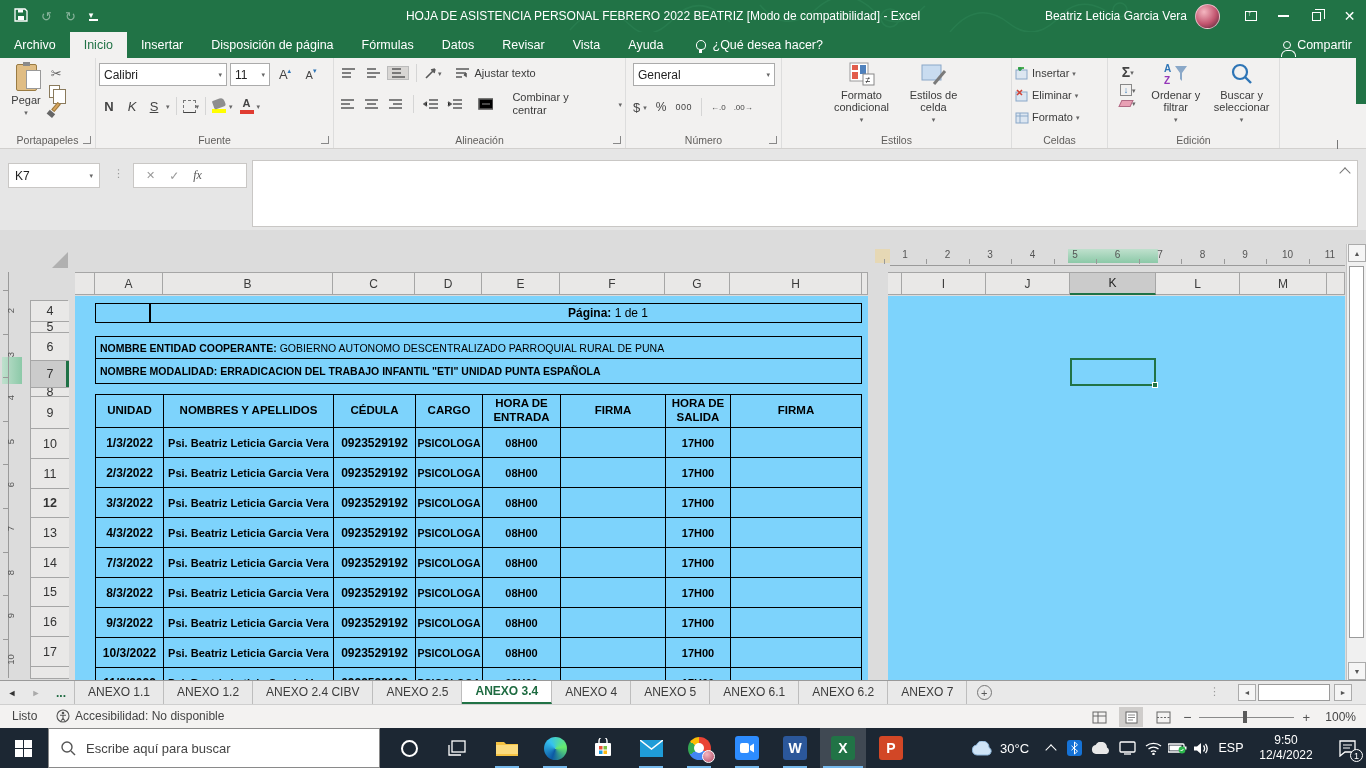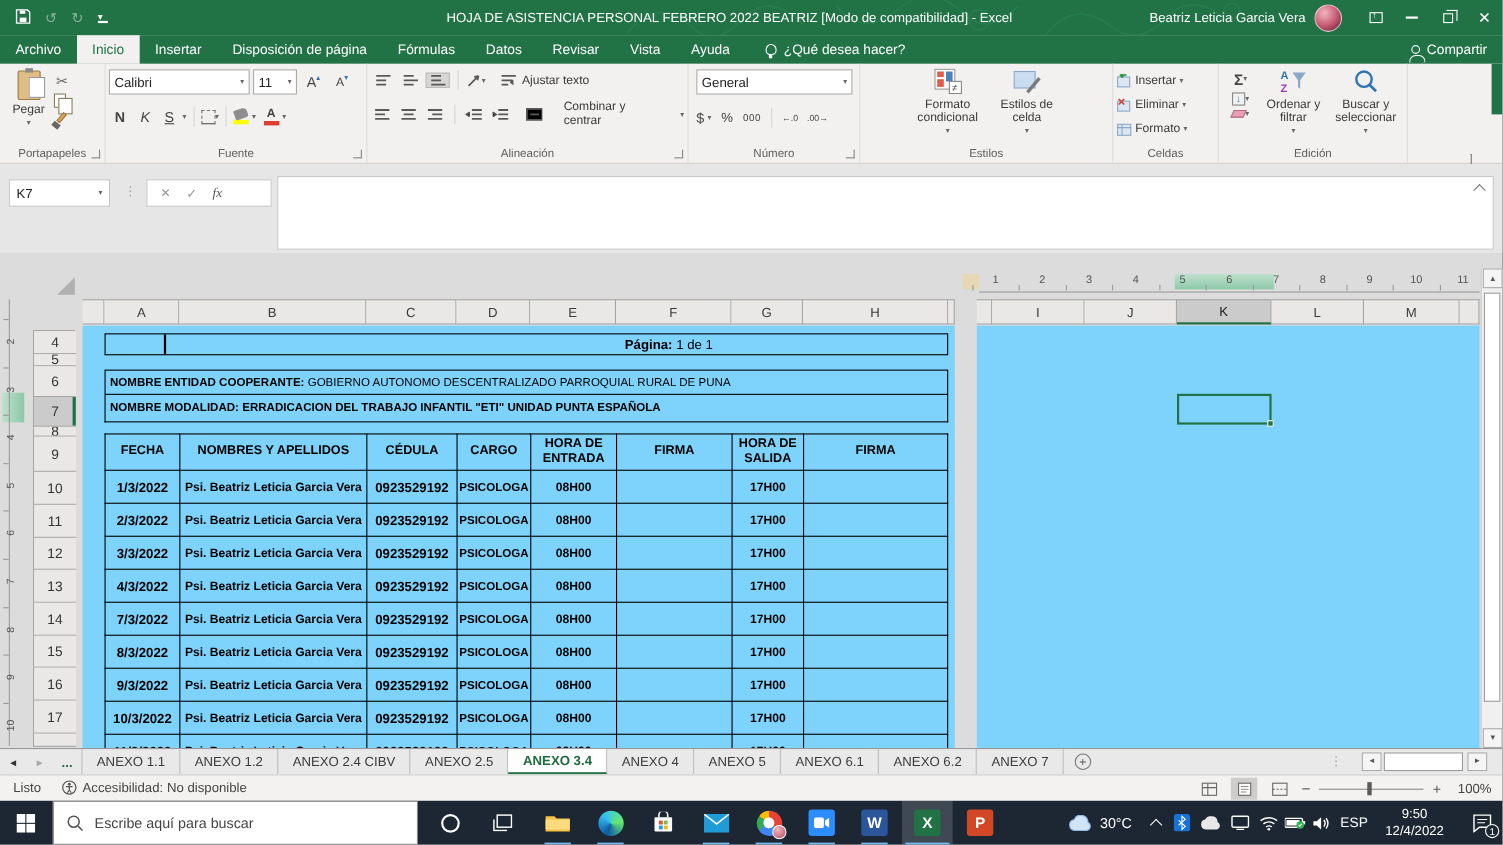--- a/index.html
+++ b/index.html
@@ -524,21 +524,21 @@
 
   <div class="abs" id="row-heads" style="left:30px;top:300px">
       <div class="rowhead" style="height: 21px;">4</div>
       <div class="rowhead" style="height: 11px;">5</div>
       <div class="rowhead" style="height: 28px;">6</div>
       <div class="rowhead sel" style="height: 27px;">7</div>
       <div class="rowhead" style="height: 9px;">8</div>
       <div class="rowhead" style="height: 32px;">9</div>
       <div class="rowhead" style="height: 30px;">10</div>
       <div class="rowhead" style="height: 30px;">11</div>
-      <div class="rowhead" style="height: 29px;">12</div>
+      <div class="rowhead" style="height: 29px; font-weight: bold;">12</div>
       <div class="rowhead" style="height: 30px;">13</div>
       <div class="rowhead" style="height: 30px;">14</div>
       <div class="rowhead" style="height: 29px;">15</div>
       <div class="rowhead" style="height: 30px;">16</div>
       <div class="rowhead" style="height: 30px;">17</div>
       <div class="rowhead" style="height: 12px;"></div>
     </div>
 
   <div class="abs page" style="left:75px;top:296px;width:793px;height:384px">
 
@@ -560,21 +560,21 @@
           <col style="width: 170px;">
           <col style="width: 82px;">
           <col style="width: 67px;">
           <col style="width: 78px;">
           <col style="width: 105px;">
           <col style="width: 65px;">
           <col style="width: 131px;">
         </colgroup>
         <thead>
           <tr>
-            <th>FECHA</th>
+            <th>UNIDAD</th>
             <th>NOMBRES  Y APELLIDOS</th>
             <th>CÉDULA</th>
             <th>CARGO</th>
             <th>HORA DE ENTRADA</th>
             <th>FIRMA</th>
             <th>HORA DE SALIDA</th>
             <th>FIRMA</th>
           </tr>
         </thead>
         <tbody>

